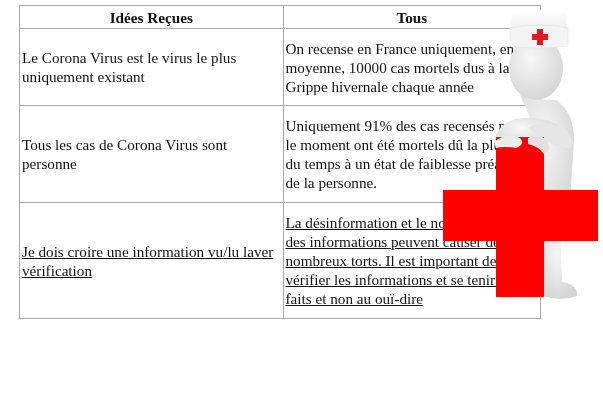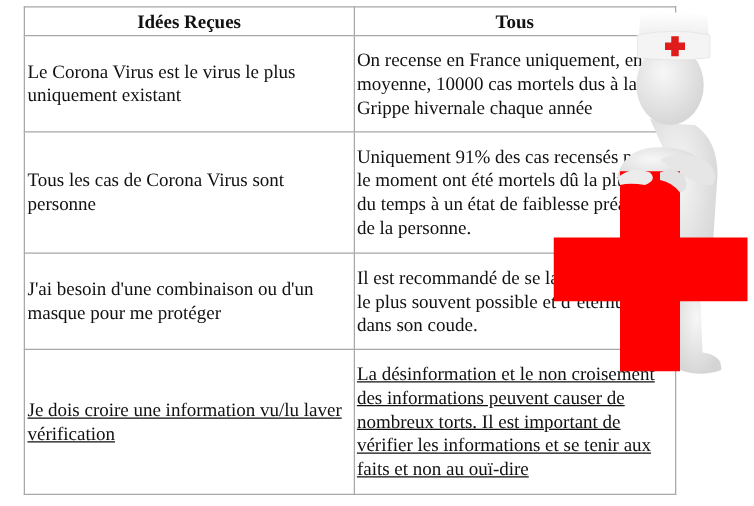--- a/index.html
+++ b/index.html
@@ -39,24 +39,20 @@
   </thead>
   <tbody>
     <tr class="r1">
       <td>Le Corona Virus est le virus le plus uniquement existant</td>
       <td>On recense en France uniquement, en moyenne, 10000 cas mortels dus à la Grippe hivernale chaque année</td>
     </tr>
     <tr class="r2">
       <td>Tous les cas de Corona Virus sont personne</td>
       <td>Uniquement 91% des cas recensés pour le moment ont été mortels dû la plupart du temps à un état de faiblesse préalable de la personne.</td>
     </tr>
-    <tr class="r3">
-      <td>J'ai besoin d'une combinaison ou d'un masque pour me protéger</td>
-      <td>Il est recommandé de se laver les mains le plus souvent possible et d’éternuer dans son coude.</td>
-    </tr>
     <tr class="r4">
       <td>Je dois croire une information vu/lu laver vérification</td>
       <td>La désinformation et le non croisement des informations peuvent causer de nombreux torts. Il est important de vérifier les informations et se tenir aux faits et non au ouï-dire</td>
     </tr>
   </tbody>
 </table>
 
 <svg class="illustration" viewBox="440 0 163 320" xmlns="http://www.w3.org/2000/svg">
   <defs>
     <radialGradient id="skin" cx="40%" cy="35%" r="70%">

